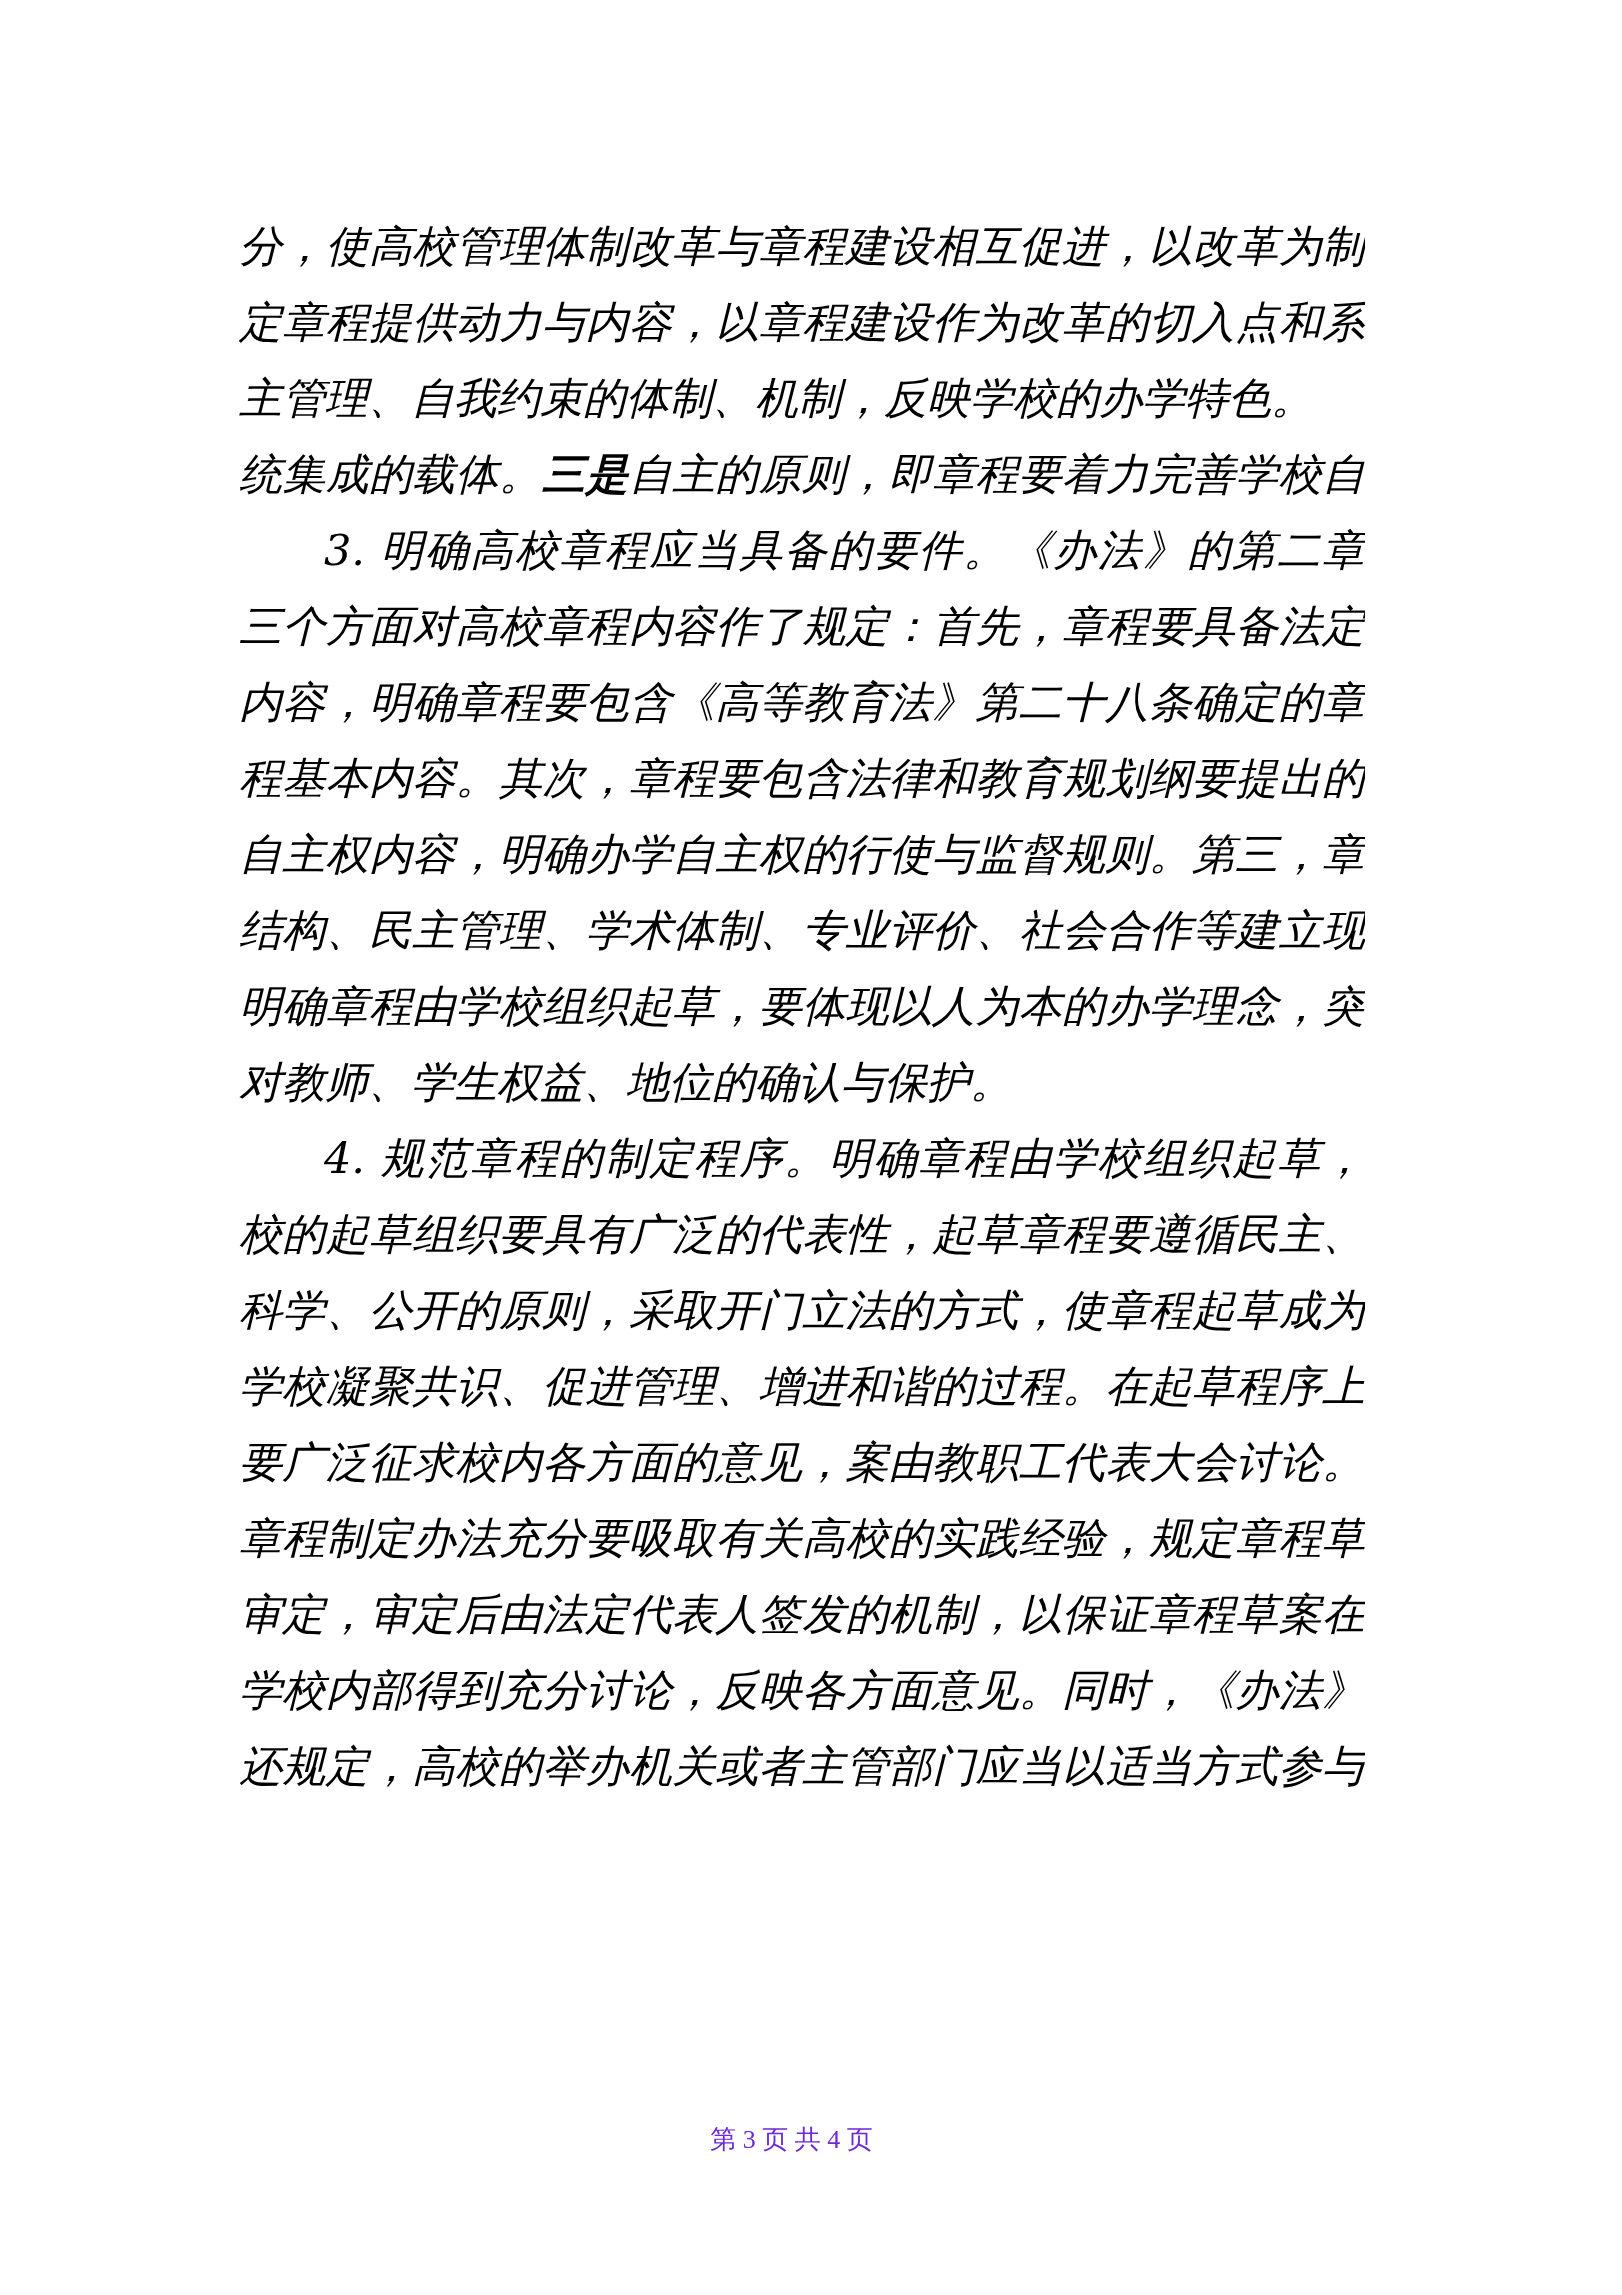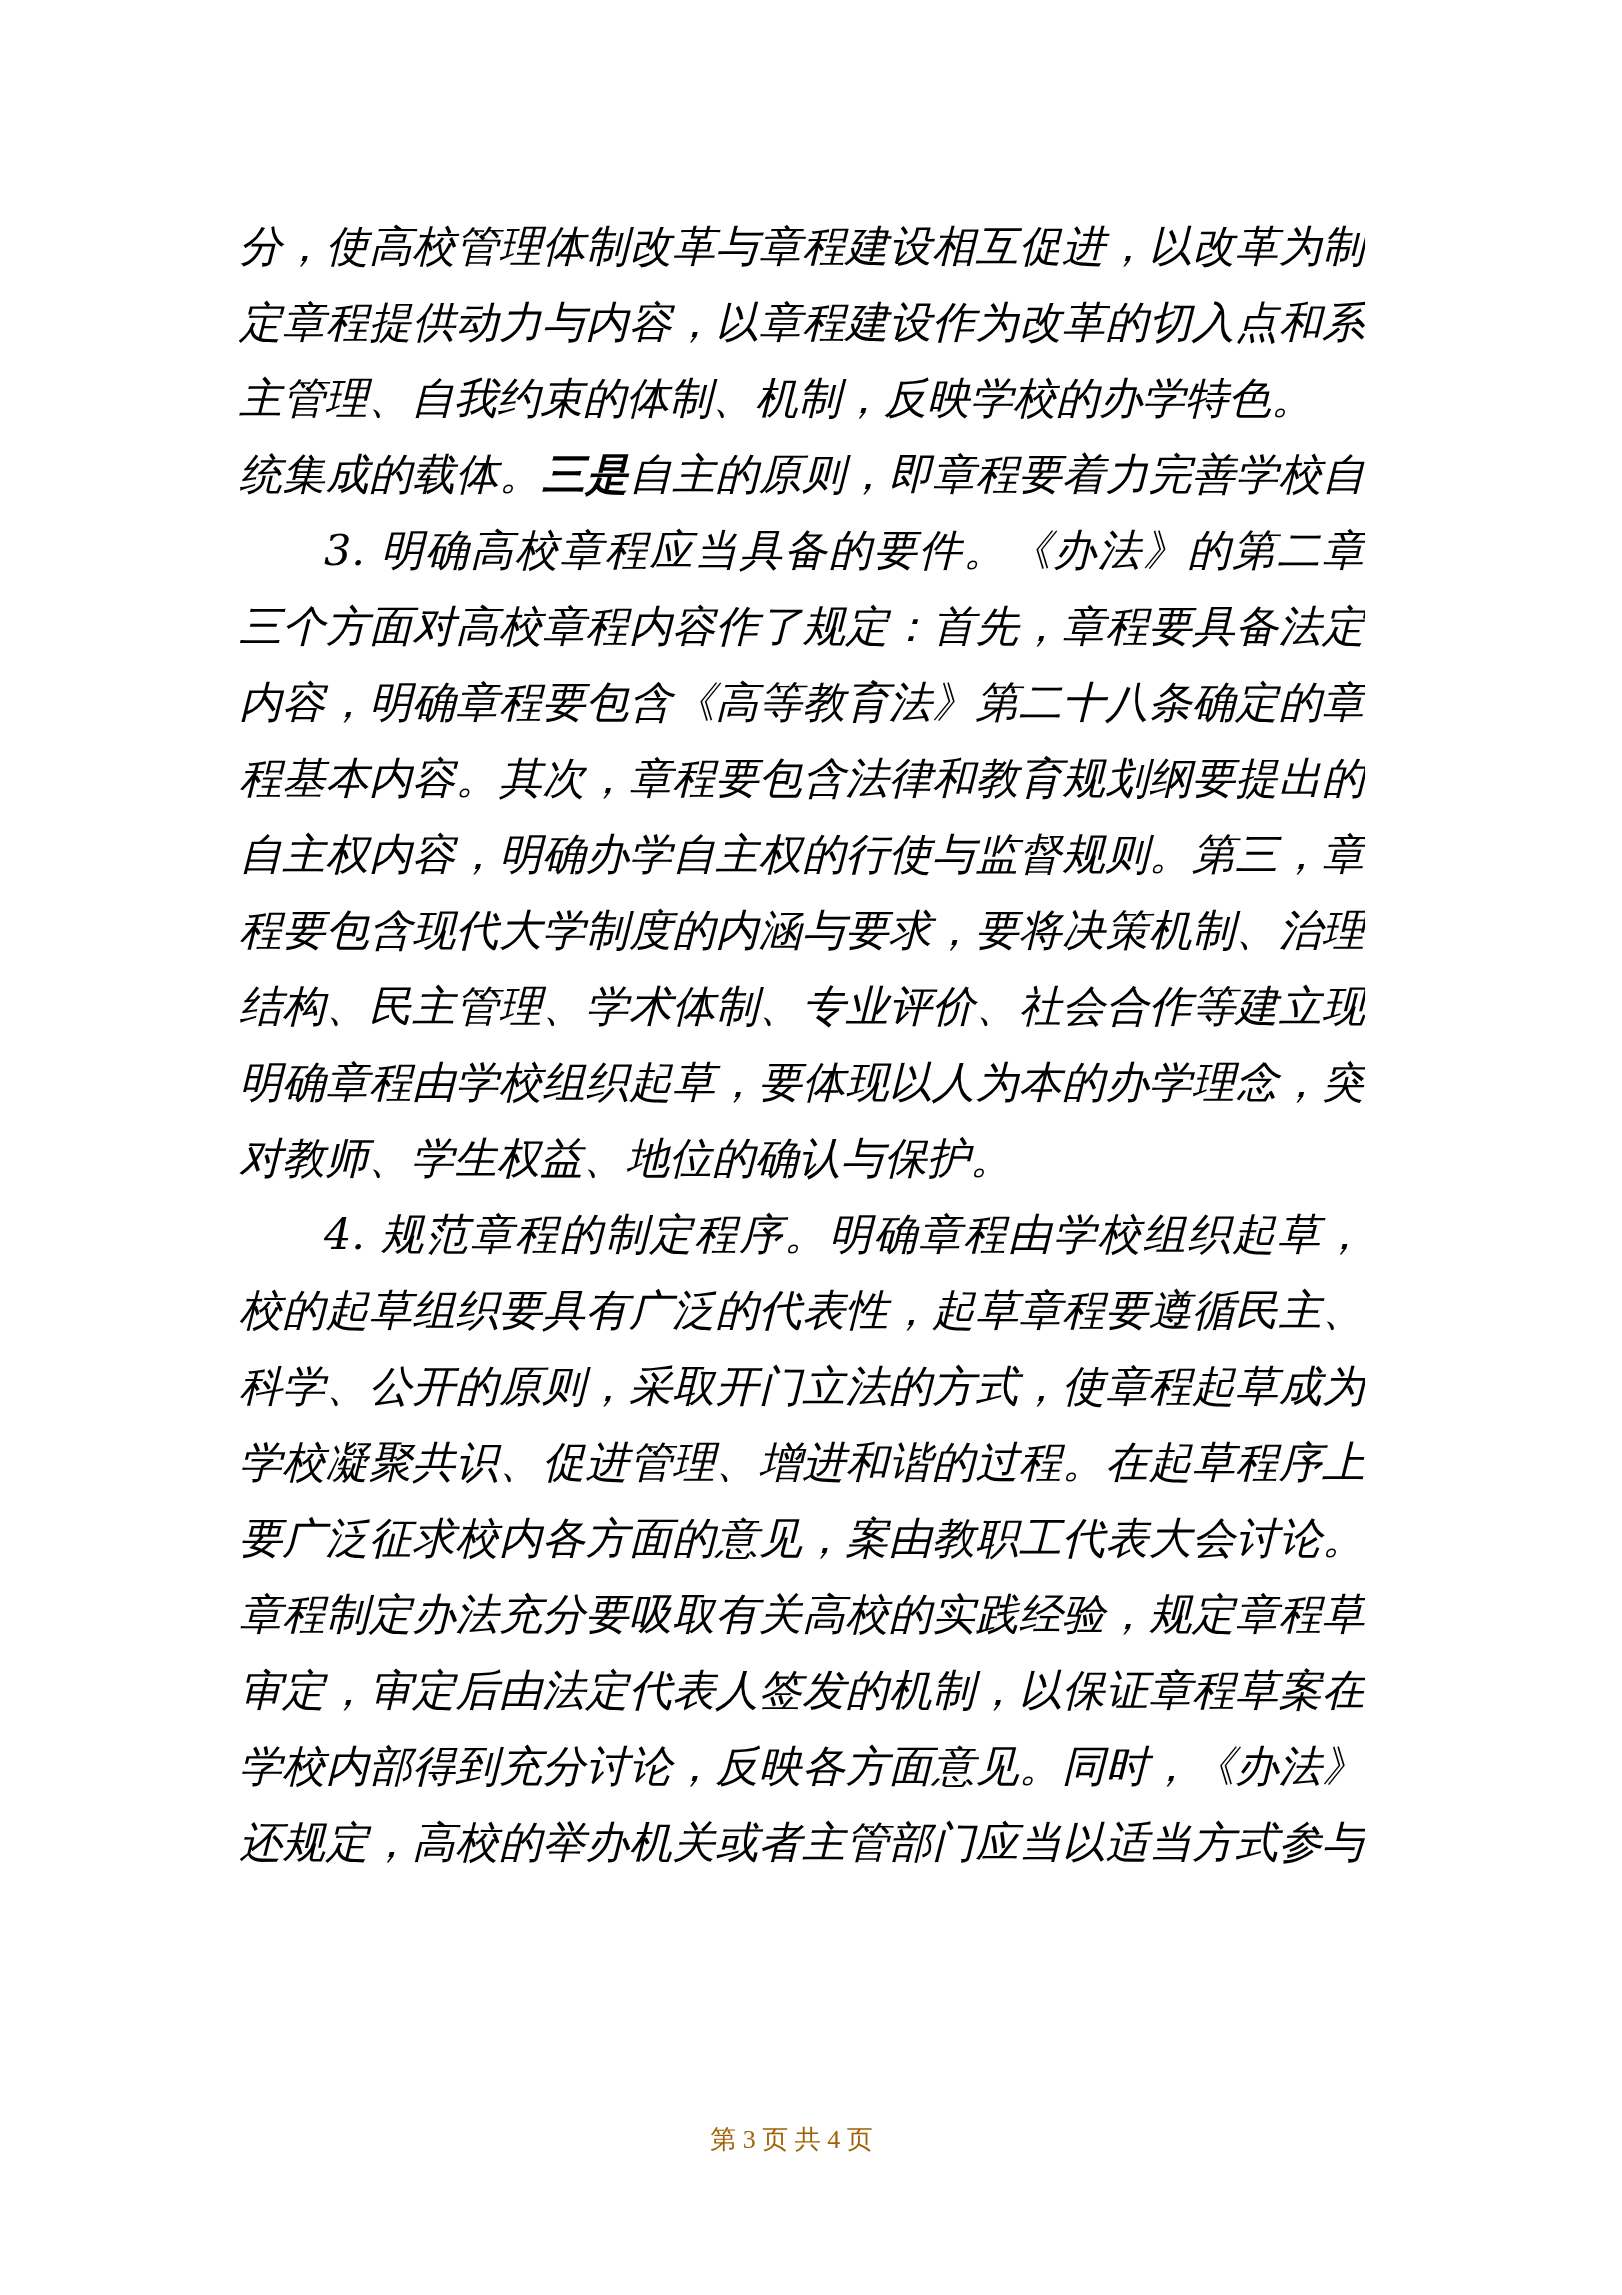--- a/index.html
+++ b/index.html
@@ -45,38 +45,37 @@
   .footer {
     position: absolute;
     left: 0;
     top: 2124px;
     width: 1583px;
     text-align: center;
     font-family: "Liberation Serif", "DejaVu Serif", serif;
     font-style: normal;
     font-size: 26px;
     line-height: 31px;
-    color: #a16207;
+    color: #6d28d9;
   }
 </style>
 </head>
 <body>
 
 <div class="page">
   <div class="content" id="body-content">
       <div class="line"><span class="seg">分，使高校管理体制改革与章程建设相互促进，以改革为制</span></div>
       <div class="line"><span class="seg">定章程提供动力与内容，以章程建设作为改革的切入点和系</span></div>
       <div class="line short"><span class="seg">主管理、自我约束的体制、机制，反映学校的办学特色。</span></div>
       <div class="line"><span class="seg">统集成的载体。</span><span class="seg-bold">三是</span><span class="seg">自主的原则，即章程要着力完善学校自</span></div>
       <div class="line indent"><span class="seg">3. 明确高校章程应当具备的要件。《办法》的第二章从</span></div>
       <div class="line"><span class="seg">三个方面对高校章程内容作了规定：首先，章程要具备法定</span></div>
       <div class="line"><span class="seg">内容，明确章程要包含《高等教育法》第二十八条确定的章</span></div>
       <div class="line"><span class="seg">程基本内容。其次，章程要包含法律和教育规划纲要提出的</span></div>
       <div class="line"><span class="seg">自主权内容，明确办学自主权的行使与监督规则。第三，章</span></div>
-      <div class="line"><span class="seg">程要包含现代大学制度的内涵与要求，要将决策机制、治理</span></div>
       <div class="line"><span class="seg">结构、民主管理、学术体制、专业评价、社会合作等建立现</span></div>
       <div class="line"><span class="seg">明确章程由学校组织起草，要体现以人为本的办学理念，突出</span></div>
       <div class="line short"><span class="seg">对教师、学生权益、地位的确认与保护。</span></div>
       <div class="line indent"><span class="seg">4. 规范章程的制定程序。明确章程由学校组织起草，学</span></div>
       <div class="line"><span class="seg">校的起草组织要具有广泛的代表性，起草章程要遵循民主、</span></div>
       <div class="line"><span class="seg">科学、公开的原则，采取开门立法的方式，使章程起草成为</span></div>
       <div class="line"><span class="seg">学校凝聚共识、促进管理、增进和谐的过程。在起草程序上</span></div>
       <div class="line"><span class="seg">要广泛征求校内各方面的意见，案由教职工代表大会讨论。</span></div>
       <div class="line"><span class="seg">章程制定办法充分要吸取有关高校的实践经验，规定章程草</span></div>
       <div class="line"><span class="seg">审定，审定后由法定代表人签发的机制，以保证章程草案在</span></div>

